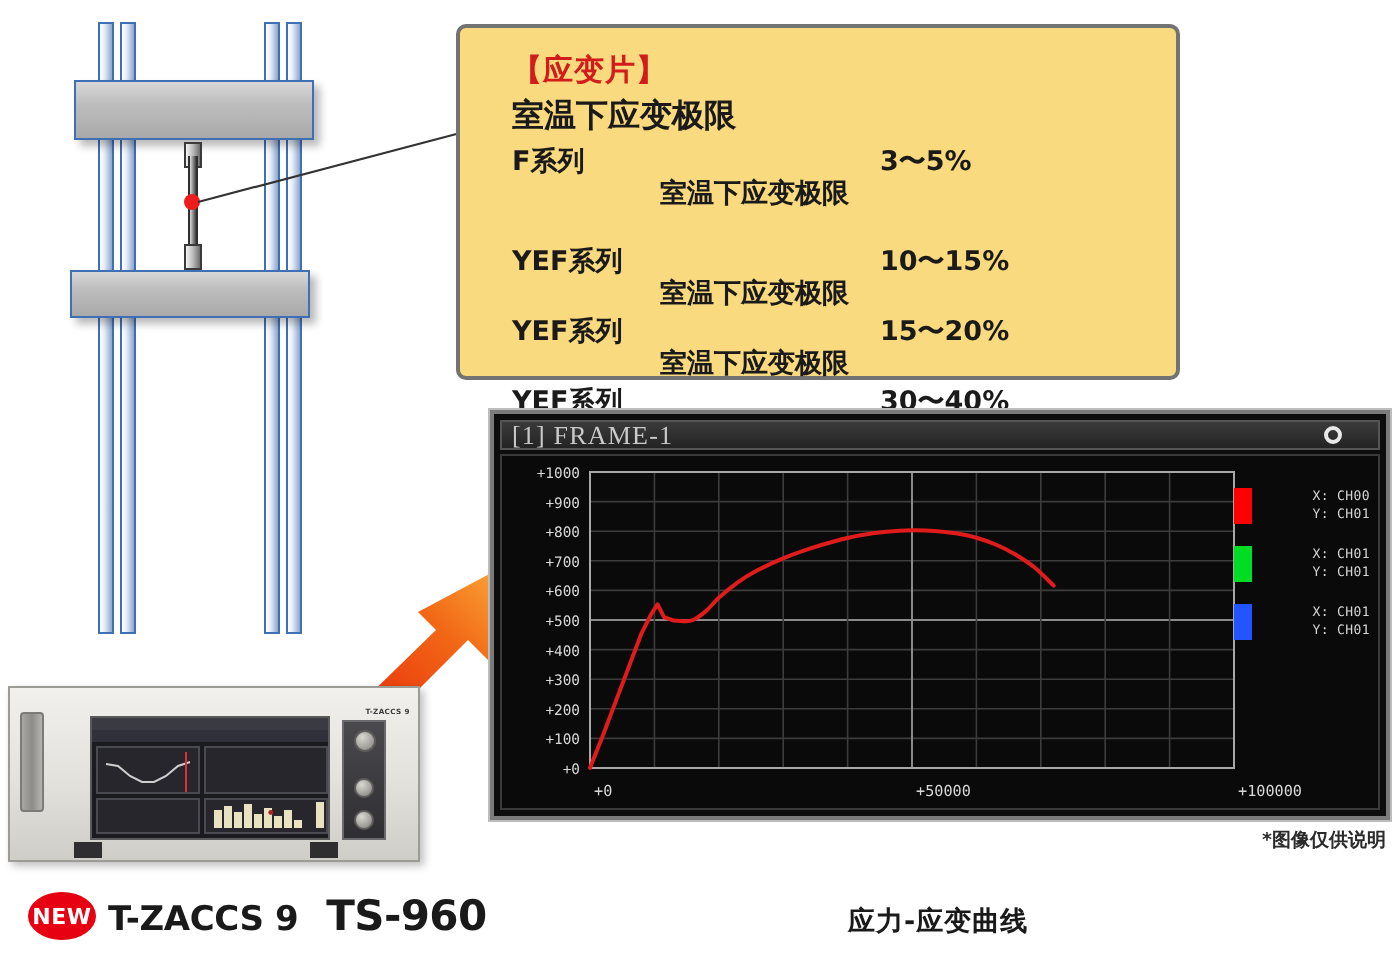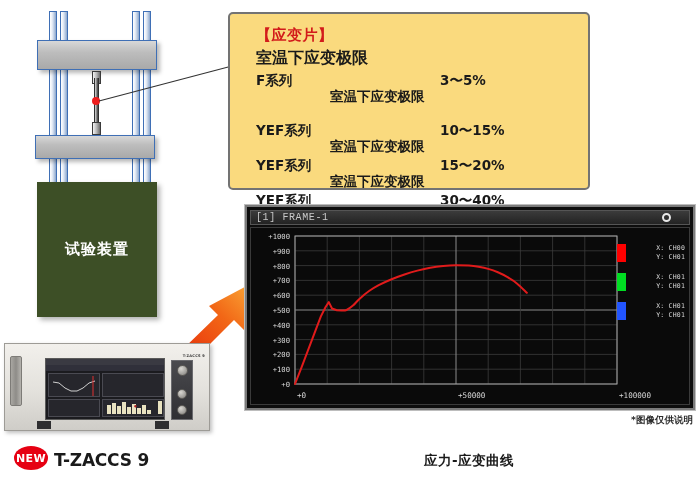--- a/index.html
+++ b/index.html
@@ -175,22 +175,22 @@
     box-sizing: border-box;
     box-shadow: 0 0 0 1px #bdbdbd;
   }
   #chart-titlebar {
     position: absolute; left: 3px; top: 3px; right: 3px; height: 15px;
     background: linear-gradient(to bottom,#3b3b3b,#232323);
     border: 1px solid #555; box-sizing: border-box;
     display: flex; align-items: center;
   }
   #chart-title-text {
-    color: #c9c9c9; font-family: Liberation Mono, monospace;
-    font-size: 10px; padding-left: 5px; letter-spacing: 0.6px;
+    color: #c9c9c9; font-family: Liberation Serif, serif;
+    font-size: 13px; padding-left: 5px; letter-spacing: 0.6px;
   }
   #chart-titlebar-spacer { flex: 1; }
   #chart-circle-btn {
     width: 15px; height: 13px; margin-right: 15px;
     display: flex; align-items: center; justify-content: center;
   }
   #chart-circle-btn .ring {
     width: 9px; height: 9px; border-radius: 50%;
     border: 2px solid #e8e8e8; box-sizing: border-box;
   }
@@ -231,23 +231,20 @@
   <div class="post" id="post-r2"></div>
 
   <div class="beam" id="beam-top"></div>
   <div class="beam" id="beam-bottom"></div>
 
   <div id="specimen-grip-top"></div>
   <div id="specimen-bar"></div>
   <div id="specimen-grip-bot"></div>
   <div id="gauge-dot"></div>
 
-  <div id="base">
-    <div id="base-label">试验装置</div>
-  </div>
 
   <svg id="leader-line">
     <line x1="99" y1="101" x2="232" y2="66" stroke="#333333" stroke-width="1.1"></line>
   </svg>
 </div>
 
 <div id="callout">
   <div id="callout-title">【应变片】</div>
 
   <div>
@@ -331,20 +328,21 @@
     </div>
 
     <div class="foot" style="left:32px;"></div>
     <div class="foot" style="left:150px;"></div>
   </div>
 </div>
 
 <div id="product-row">
   <div id="new-badge">NEW</div>
   <div id="product-name">T-ZACCS 9</div>
+  <div id="product-model">TS-960</div>
 </div>
 
 <div id="chart-window">
   <div id="chart-titlebar">
     <span id="chart-title-text">[1] FRAME-1</span>
     <span id="chart-titlebar-spacer"></span>
     <span id="chart-circle-btn">
         <span class="ring"></span>
       </span>
   </div>

